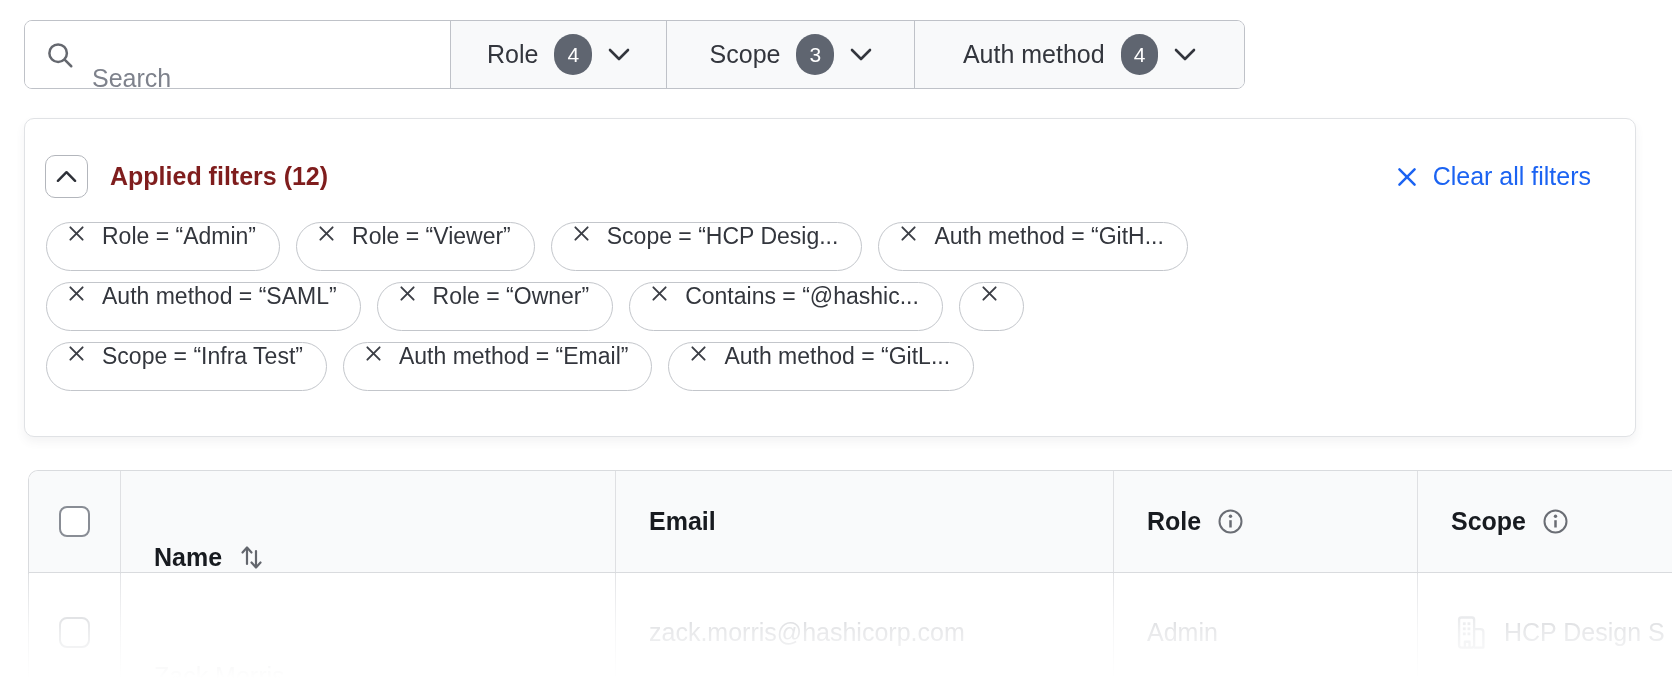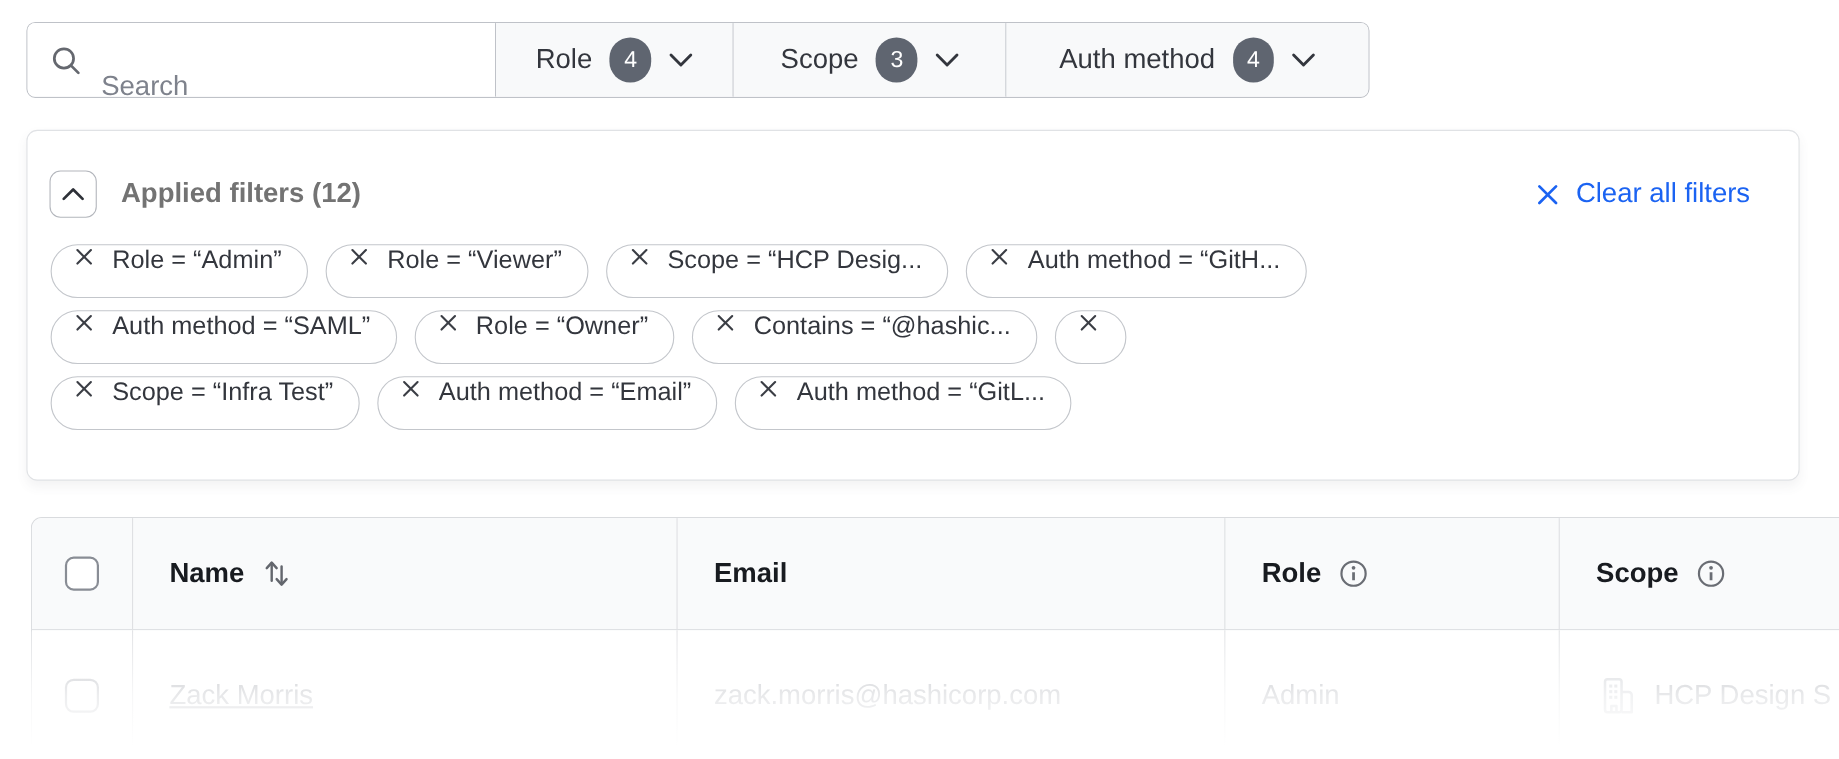--- a/index.html
+++ b/index.html
@@ -26,42 +26,42 @@
            padding:10px 13px; border-radius:999px; min-width:18px; text-align:center; }
 
   
   .panel { position:absolute; left:24px; top:118px; width:1612px; height:319px;
            background:#ffffff; border:1.5px solid #e0e2e5; border-radius:10px;
            box-shadow:0 5px 10px rgba(80,85,95,0.07); }
   .panel-header { display:flex; align-items:center; margin:36px 44px 0 20px; gap:22px; }
   .toggle-btn { width:43px; height:43px; border:1.5px solid #b3b6bc; border-radius:10px;
                 background:#ffffff; display:flex; align-items:center; justify-content:center;
                 cursor:pointer; flex:none; }
-  .panel-title { font-size:25px; font-weight:700; color:#737373; }
+  .panel-title { font-size:25px; font-weight:700; color:#7f1d1d; }
   .clear-link { margin-left:auto; display:flex; align-items:center; gap:13px;
                 color:#1b63f2; font-size:25px; cursor:pointer; text-decoration:none; }
   .pill-rows { margin:24px 20px 0 21px; }
   .pill-row { display:flex; gap:16px; margin-bottom:11px; }
   .pill { height:49px; border:1.5px solid #c3c6cb; border-radius:26px; background:#fff;
           display:inline-flex; align-items:flex-start; gap:15px; padding:0 23px 0 19px;
           font-size:23px; color:#33363d; white-space:nowrap; }
   .pill-x { background:none; border:none; padding:0; display:flex; align-items:center;
             cursor:pointer; }
 
   
   .table { position:absolute; left:28px; top:470px; width:1700px; height:220px;
            border:1.5px solid #d9dbde; border-bottom:none; border-radius:10px 0 0 0;
            overflow:hidden; }
   .thead { display:flex; height:102px; background:#f9fafb;
            border-bottom:1.5px solid #d9dbde; }
   .trow  { display:flex; height:118px; background:#ffffff; }
   .cell { display:flex; align-items:center; padding-left:33px; gap:16px;
           border-right:1.5px solid #dfe0e3; overflow:hidden; white-space:nowrap; }
   .col-check { width:92px; justify-content:center; padding-left:0; }
-  .col-name  { width:495px; } .col-email { width:498px; } .col-role { width:304px; }
+  .col-name  { width:495px;align-items:flex-end; } .col-email { width:498px; } .col-role { width:304px; }
   .col-scope { flex:1; border-right:none; }
   .thead .cell { font-size:25px; font-weight:700; color:#181b20; }
   .trow  .cell { font-size:25px; color:#a7aab1; }
   .name-link { color:#a4a7ae; text-decoration:underline; cursor:pointer; }
   .cbx { width:31px; height:31px; border:2px solid #898d95; border-radius:8px;
          background:#ffffff; cursor:pointer; }
   .trow .cbx { border-color:#b6b9bf; }
   .th-sort { cursor:pointer; }
 
   

